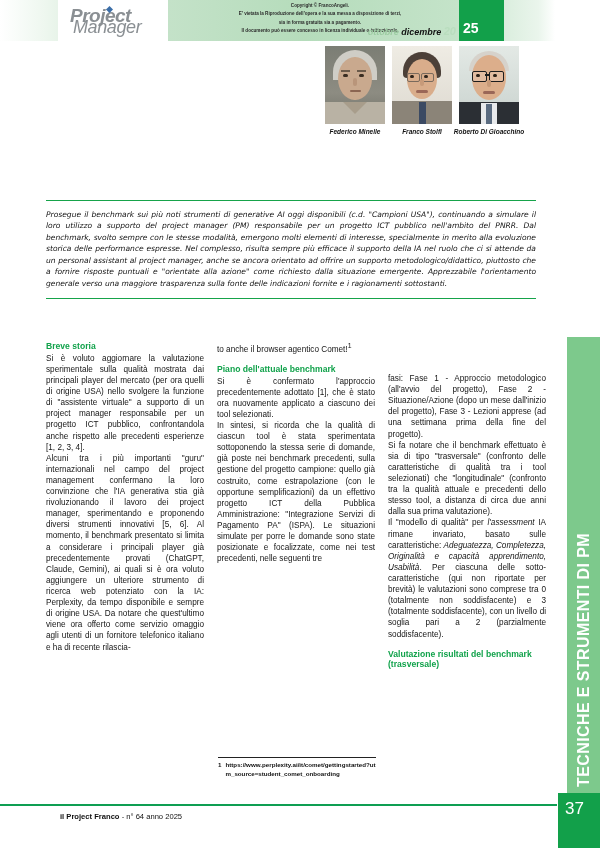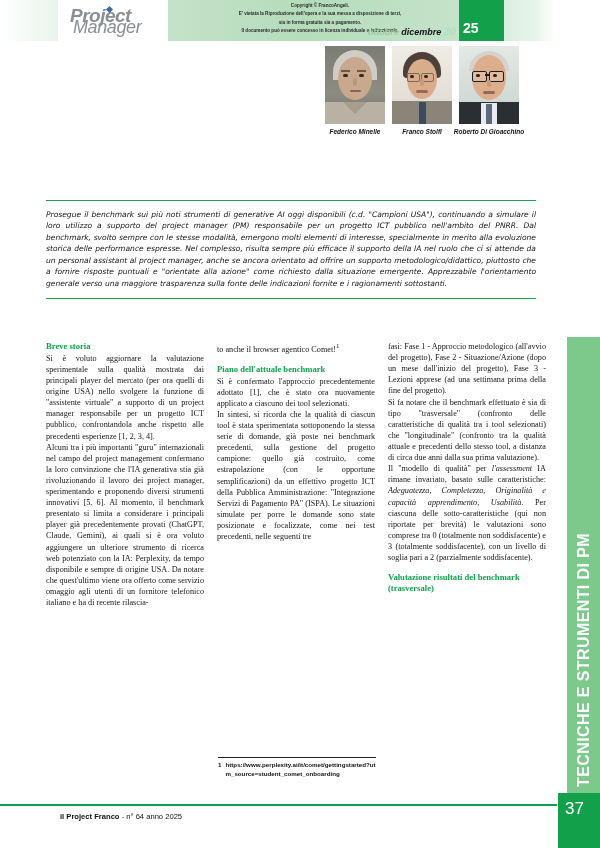--- a/index.html
+++ b/index.html
@@ -202,22 +202,22 @@
   }
 
   
   #columns {
     position: absolute;
     left: 46px; top: 341px;
     width: 500px;
     display: flex;
     gap: 13px;
   }
-  .col { width: 158px; position: relative; font-family: Liberation Serif, serif; }
-  .col-3 { width: 158px; }
+  .col { width: 158px; position: relative; }
+  .col-3 { width: 158px; margin-top: 32px; }
   .sec-head {
     color: #11a24b;
     font-size: 8.6px;
     font-weight: bold;
     line-height: 1.25;
     margin-bottom: 1px;
   }
   .sec-head.spaced { margin-top: 9px; }
   .body-p {
     font-size: 8.2px;

